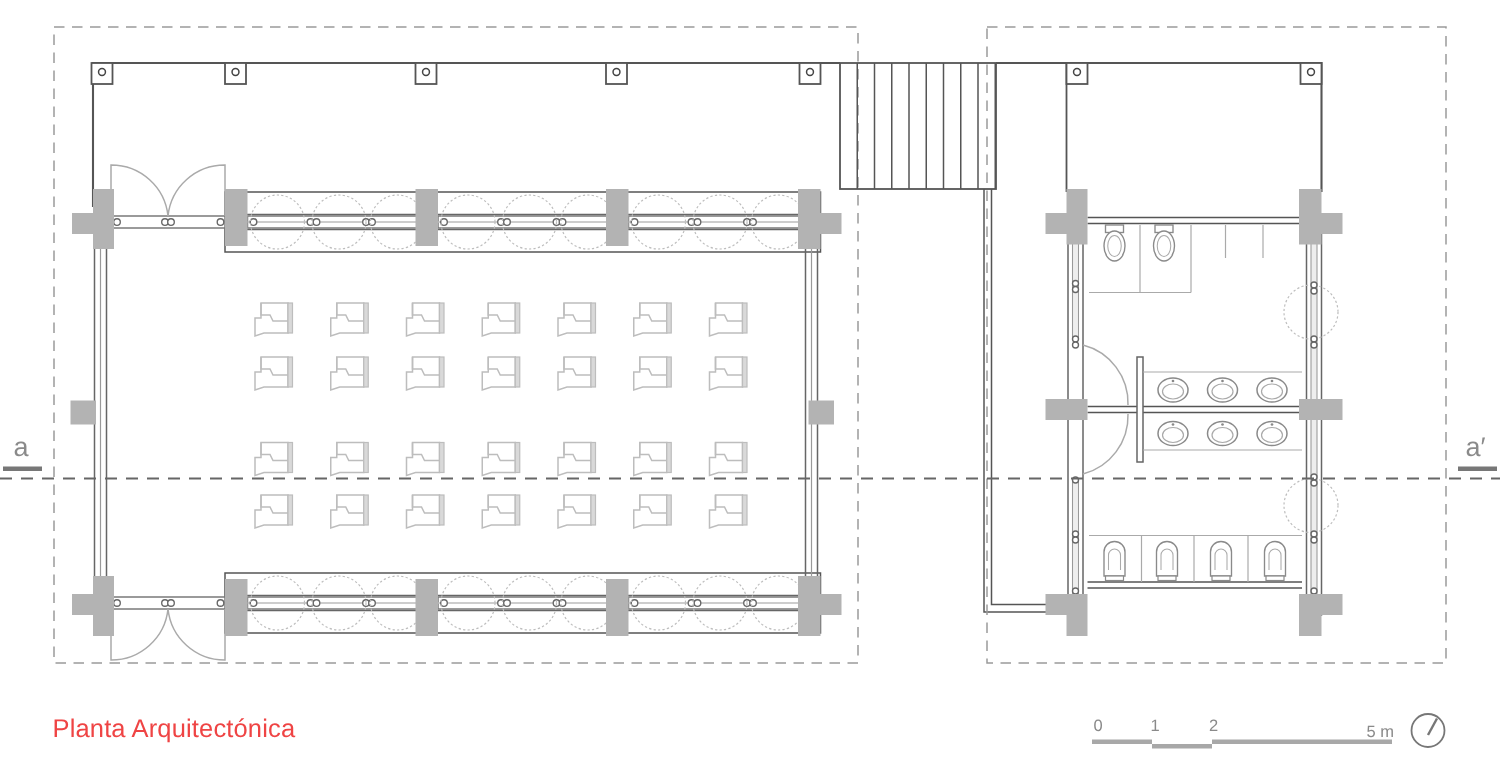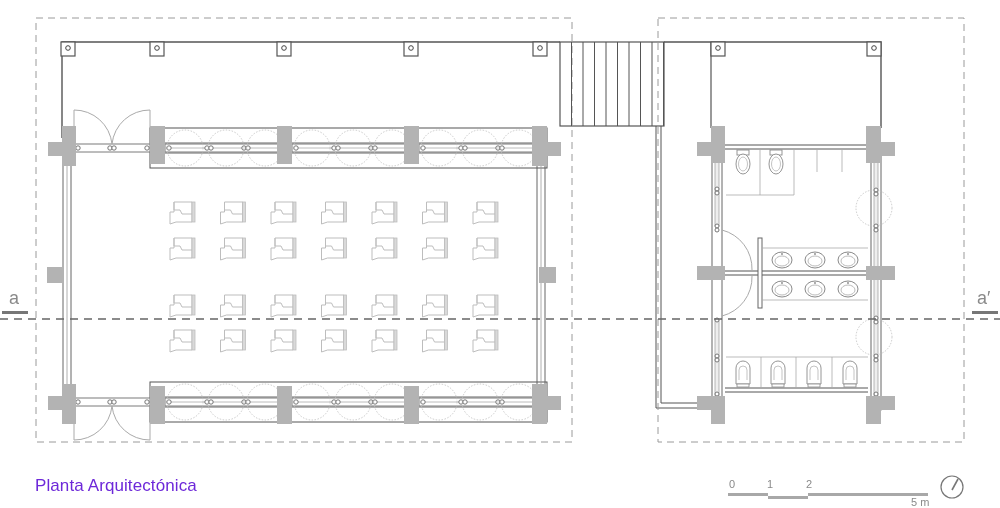--- a/index.html
+++ b/index.html
@@ -1,18 +1,18 @@
 <!DOCTYPE html>
 <html><head>
 <meta charset="utf-8">
 <style>
   html, body { margin:0; padding:0; background:#ffffff; }
   body { width:1000px; height:508px; position:relative; overflow:hidden; font-family:"Liberation Sans", sans-serif; }
   #plan { position:absolute; left:0; top:0; }
-  .title { position:absolute; left:35px; top:476px; font-size:17px; color:#6d28d9; font-weight:300; letter-spacing:0.1px; }
+  .title { position:absolute; left:35px; top:476px; font-size:17px; color:#ef4444; font-weight:300; letter-spacing:0.1px; }
   .section-label { position:absolute; font-size:18px; color:#8a8a8a; }
   .scale-label { position:absolute; font-size:11px; color:#8a8a8a; }
 </style>
 </head>
 <body>
 
 <svg id="plan" width="1000" height="508" viewBox="0 0 1000 508" xmlns="http://www.w3.org/2000/svg">
   <defs>
     <g id="desk">
       <path d="M6 2 H24 V22 H8 L2 24 V12 H6 Z" fill="#fff" stroke="#bdbdbd" stroke-width="1"></path>
@@ -279,13 +279,13 @@
     <line x1="952" y1="490" x2="958" y2="479" stroke="#777" stroke-width="1.6"></line>
   </g>
 </svg>
 
 <div class="title">Planta Arquitectónica</div>
 <div class="section-label" style="left:9px; top:288px;">a</div>
 <div class="section-label" style="left:977px; top:288px;">a′</div>
 <div class="scale-label" style="left:729px; top:478px;">0</div>
 <div class="scale-label" style="left:767px; top:478px;">1</div>
 <div class="scale-label" style="left:806px; top:478px;">2</div>
-<div class="scale-label" style="left:911px; top:496px;">5 m</div>
+<div class="scale-label" style="left:911px; top:482px;">5 m</div>
 
 </body></html>

